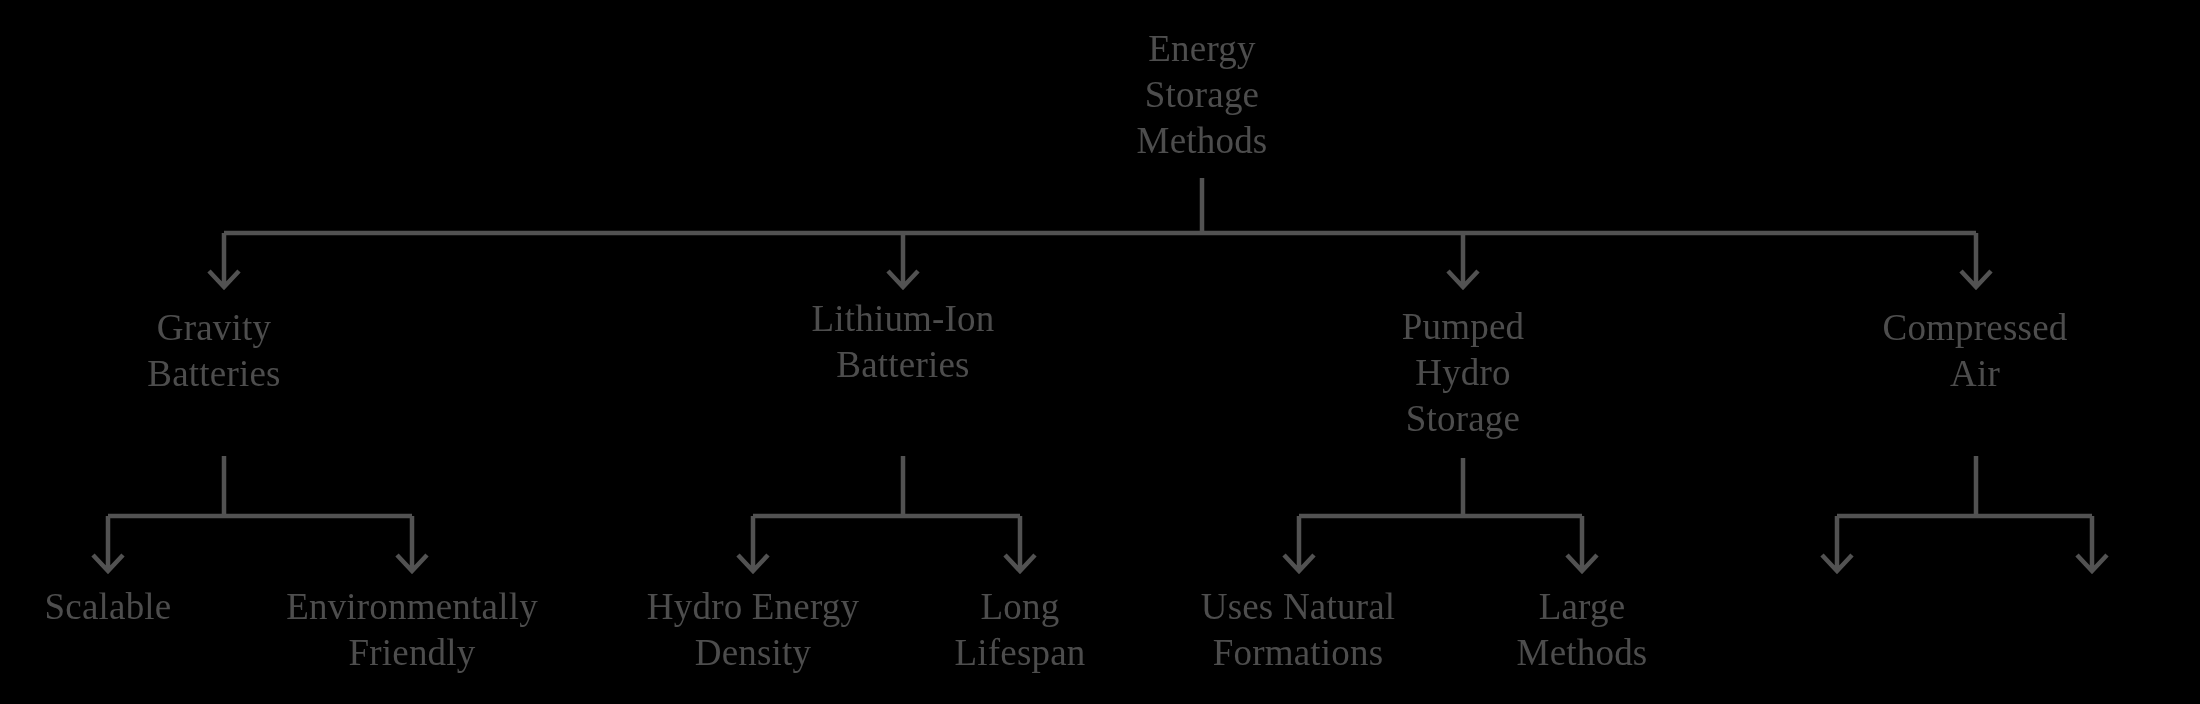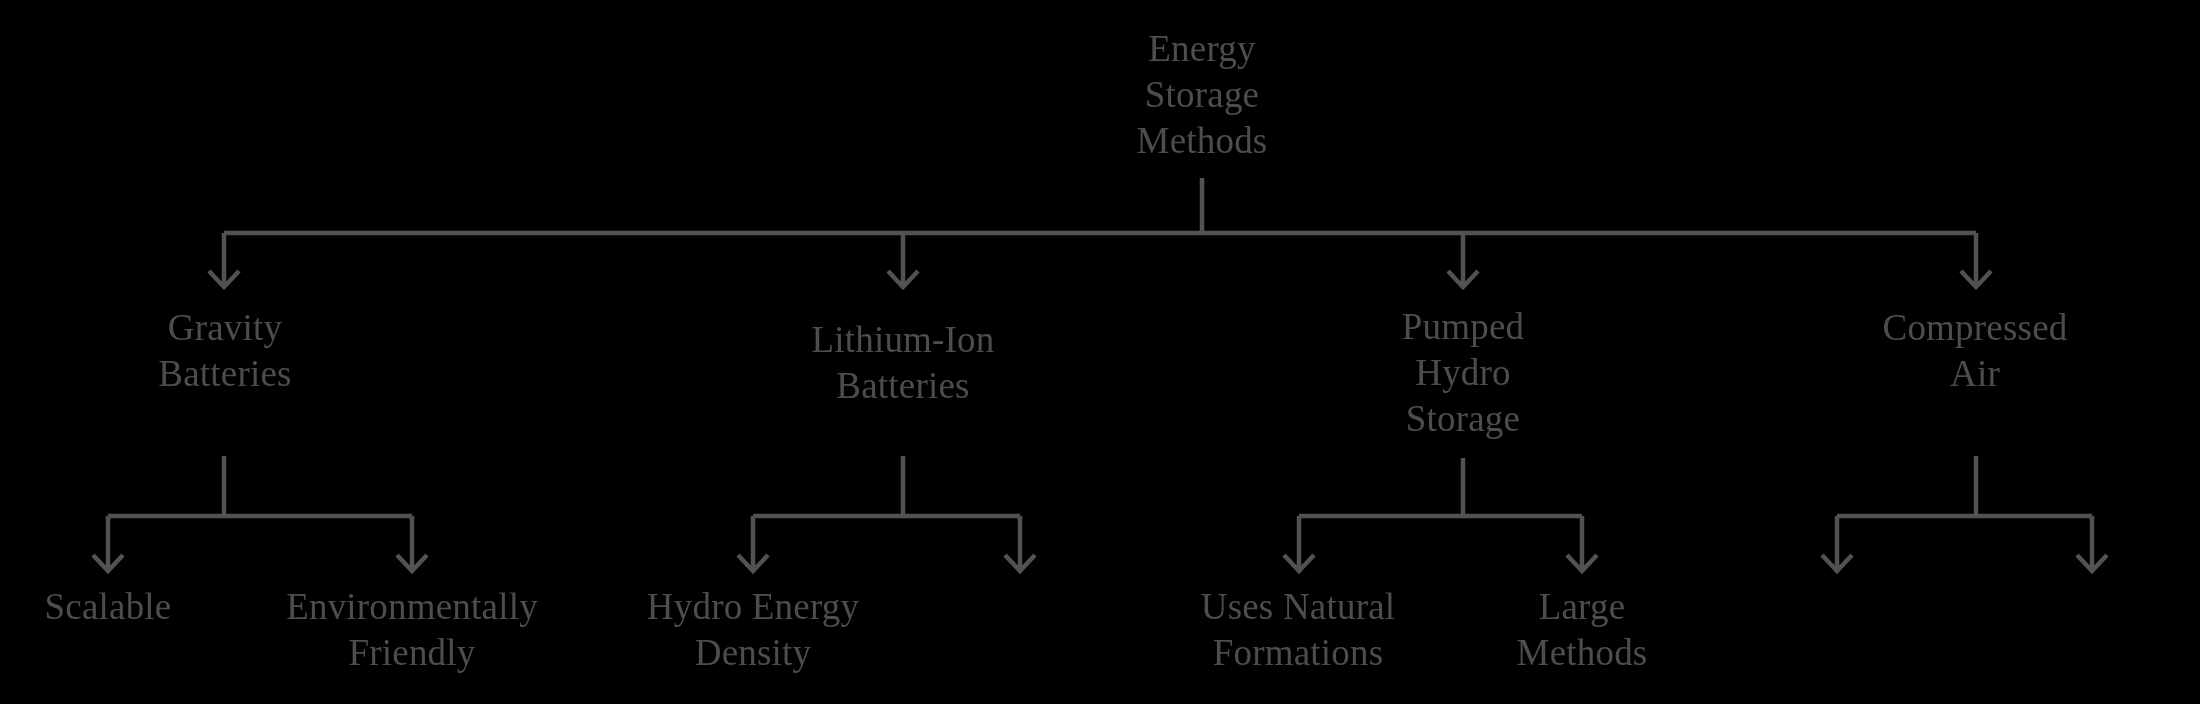--- a/index.html
+++ b/index.html
@@ -66,33 +66,35 @@
     <path class="edge" d="M1299 516 V570 M1284 555 L1299 571 L1314 555"></path>
     <path class="edge" d="M1582 516 V570 M1567 555 L1582 571 L1597 555"></path>
     <path class="edge" d="M1837 516 V570 M1822 555 L1837 571 L1852 555"></path>
     <path class="edge" d="M2092 516 V570 M2077 555 L2092 571 L2107 555"></path>
   </svg>
 
   <div class="node" style="left:1202px; top:26px">Energy
 Storage
 Methods</div>
 
-  <div class="node" style="left:225px; top:305px">Gravity
+  <div class="node" style="left:214px; top:305px">Gravity
 Batteries</div>
-  <div class="node" style="left:903px; top:317px">Lithium-Ion
+  <div class="node" style="left:903px; top:296px">Lithium-Ion
 Batteries</div>
   <div class="node" style="left:1463px; top:304px">Pumped
 Hydro
 Storage</div>
   <div class="node" style="left:1975px; top:305px">Compressed
 Air</div>
 
   <div class="node" style="left:108px; top:584px">Scalable</div>
   <div class="node" style="left:412px; top:584px">Environmentally
 Friendly</div>
   <div class="node" style="left:753px; top:584px">Hydro Energy
 Density</div>
+  <div class="node" style="left:1020px; top:584px">Long
+Lifespan</div>
   <div class="node" style="left:1298px; top:584px">Uses Natural
 Formations</div>
   <div class="node" style="left:1582px; top:584px">Large
 Methods</div>
 
 </div>
 
 </body></html>

